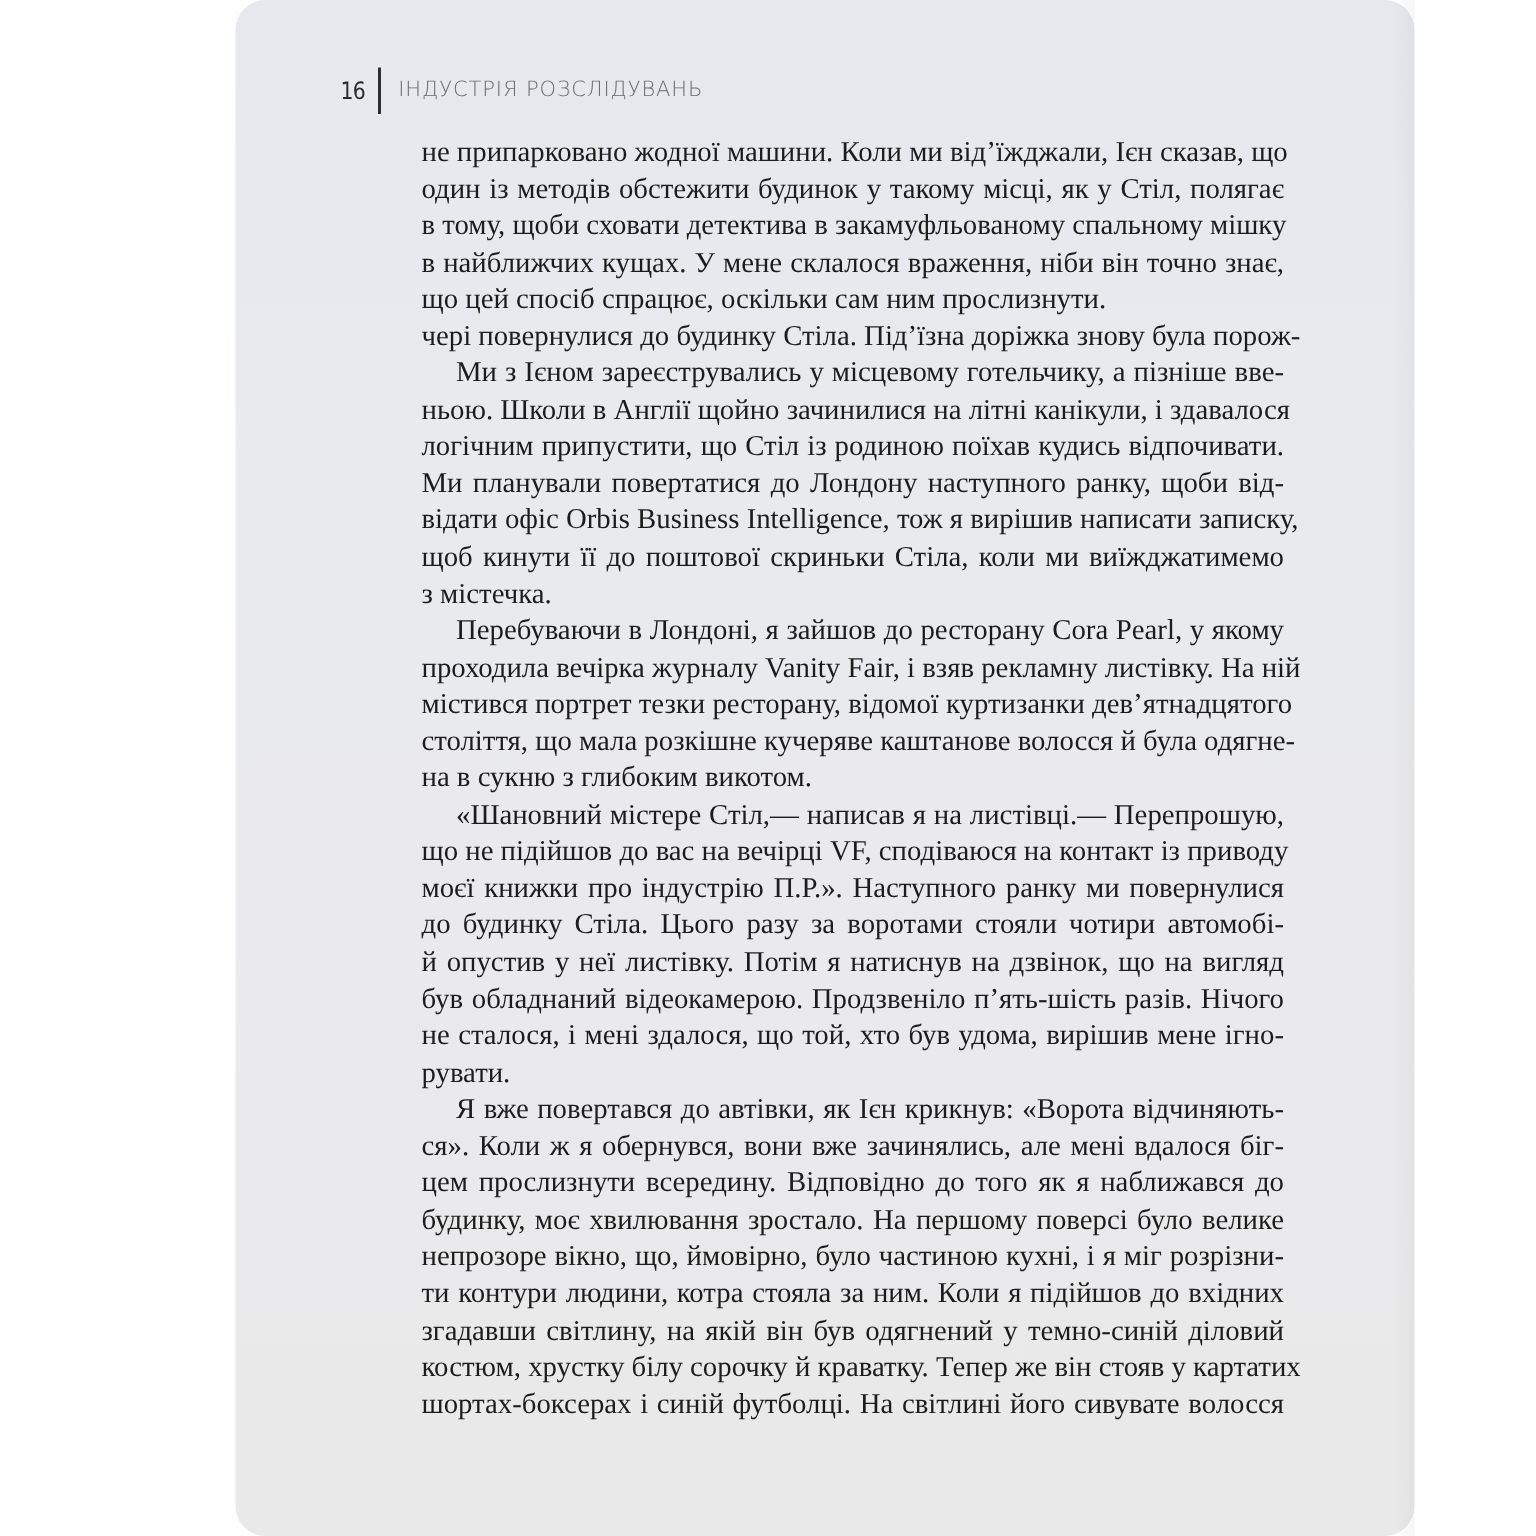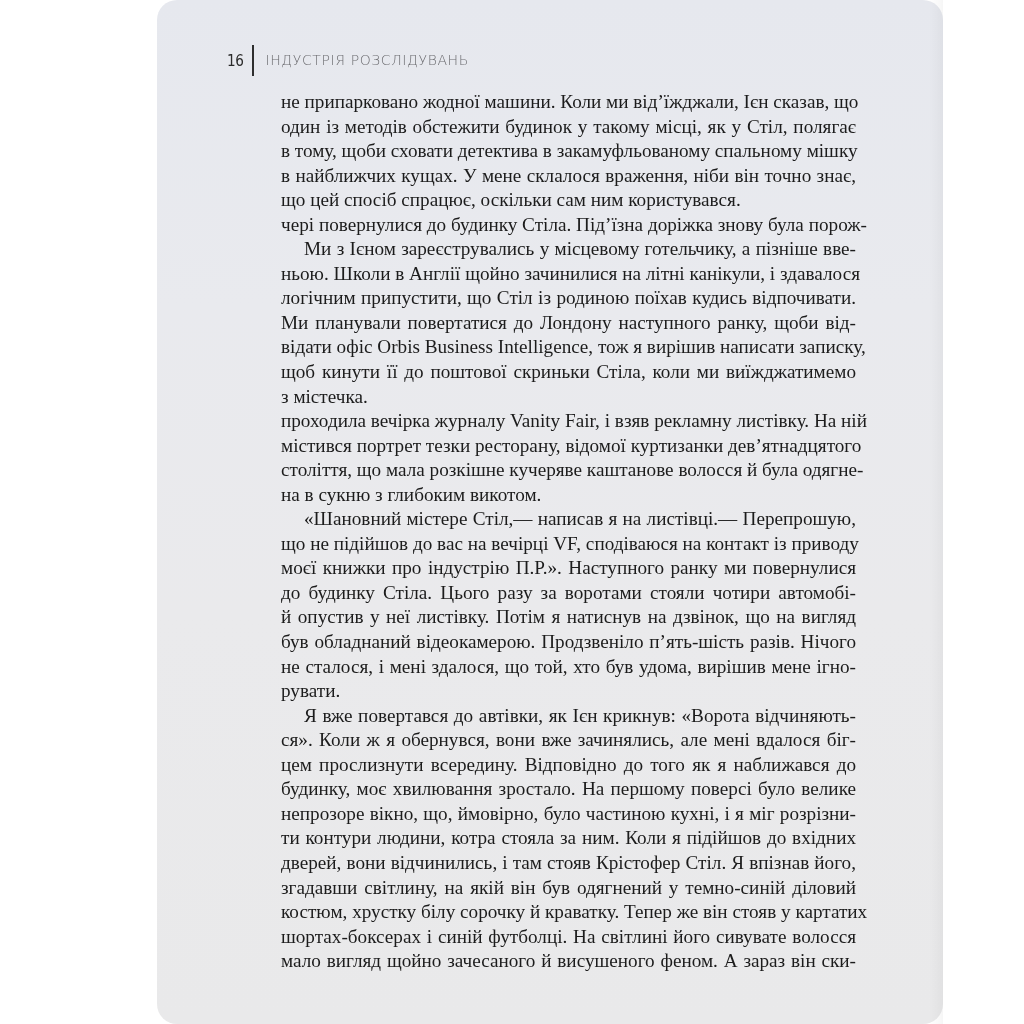--- a/index.html
+++ b/index.html
@@ -101,33 +101,34 @@
     <span class="head-divider"></span>
     <span class="chapter-title">ІНДУСТРІЯ РОЗСЛІДУВАНЬ</span>
   </div>
 
   <div class="body-text" id="body-text">
     <p class="para">
         <span class="line">не припарковано жодної машини. Коли ми від’їжджали, Ієн сказав, що</span>
         <span class="line">один із методів обстежити будинок у такому місці, як у Стіл, полягає</span>
         <span class="line">в тому, щоби сховати детектива в закамуфльованому спальному мішку</span>
         <span class="line">в найближчих кущах. У мене склалося враження, ніби він точно знає,</span>
-        <span class="line last">що цей спосіб спрацює, оскільки сам ним користувався.</span>
+        <span class="line last">що цей спосіб спрацює, оскільки сам ним прослизнути.</span>
       </p>
     <p class="para">
         <span class="line">чері повернулися до будинку Стіла. Під’їзна доріжка знову була порож-</span>
         <span class="line indent">Ми з Ієном зареєструвались у місцевому готельчику, а пізніше вве-</span>
         <span class="line">ньою. Школи в Англії щойно зачинилися на літні канікули, і здавалося</span>
         <span class="line">логічним припустити, що Стіл із родиною поїхав кудись відпочивати.</span>
         <span class="line">Ми планували повертатися до Лондону наступного ранку, щоби від-</span>
         <span class="line">відати офіс <span class="it">Orbis Business Intelligence</span>, тож я вирішив написати записку,</span>
         <span class="line">щоб кинути її до поштової скриньки Стіла, коли ми виїжджатимемо</span>
         <span class="line last">з містечка.</span>
       </p>
     <p class="para">
+        <span class="line indent">Перебуваючи в Лондоні, я зайшов до ресторану <span class="it">Cora Pearl</span>, у якому</span>
         <span class="line">проходила вечірка журналу <span class="it">Vanity Fair</span>, і взяв рекламну листівку. На ній</span>
         <span class="line">містився портрет тезки ресторану, відомої куртизанки дев’ятнадцятого</span>
         <span class="line">століття, що мала розкішне кучеряве каштанове волосся й була одягне-</span>
         <span class="line last">на в сукню з глибоким викотом.</span>
       </p>
     <p class="para">
         <span class="line indent">«Шановний містере Стіл,— написав я на листівці.— Перепрошую,</span>
         <span class="line">що не підійшов до вас на вечірці <span class="it">VF</span>, сподіваюся на контакт із приводу</span>
         <span class="line">моєї книжки про індустрію П.Р.». Наступного ранку ми повернулися</span>
         <span class="line">до будинку Стіла. Цього разу за воротами стояли чотири автомобі-</span>
@@ -136,20 +137,18 @@
         <span class="line">не сталося, і мені здалося, що той, хто був удома, вирішив мене ігно-</span>
         <span class="line last">рувати.</span>
       </p>
     <p class="para">
         <span class="line indent">Я вже повертався до автівки, як Ієн крикнув: «Ворота відчиняють-</span>
         <span class="line">ся». Коли ж я обернувся, вони вже зачинялись, але мені вдалося біг-</span>
         <span class="line">цем прослизнути всередину. Відповідно до того як я наближався до</span>
         <span class="line">будинку, моє хвилювання зростало. На першому поверсі було велике</span>
         <span class="line">непрозоре вікно, що, ймовірно, було частиною кухні, і я міг розрізни-</span>
         <span class="line">ти контури людини, котра стояла за ним. Коли я підійшов до вхідних</span>
-        <span class="line">дверей, вони відчинились, і там стояв Крістофер Стіл. Я впізнав його,</span>
         <span class="line">згадавши світлину, на якій він був одягнений у темно-синій діловий</span>
         <span class="line">костюм, хрустку білу сорочку й краватку. Тепер же він стояв у картатих</span>
         <span class="line">шортах-боксерах і синій футболці. На світлині його сивувате волосся</span>
-        <span class="line">мало вигляд щойно зачесаного й висушеного феном. А зараз він ски-</span>
       </p>
   </div>
 </div>
 
 </body></html>

